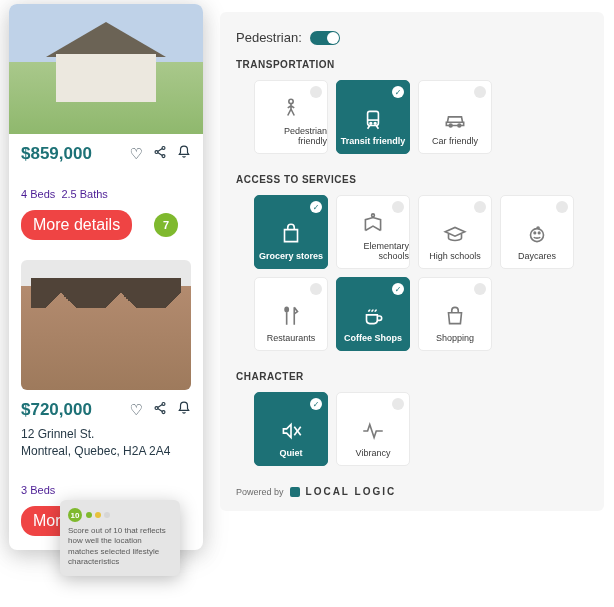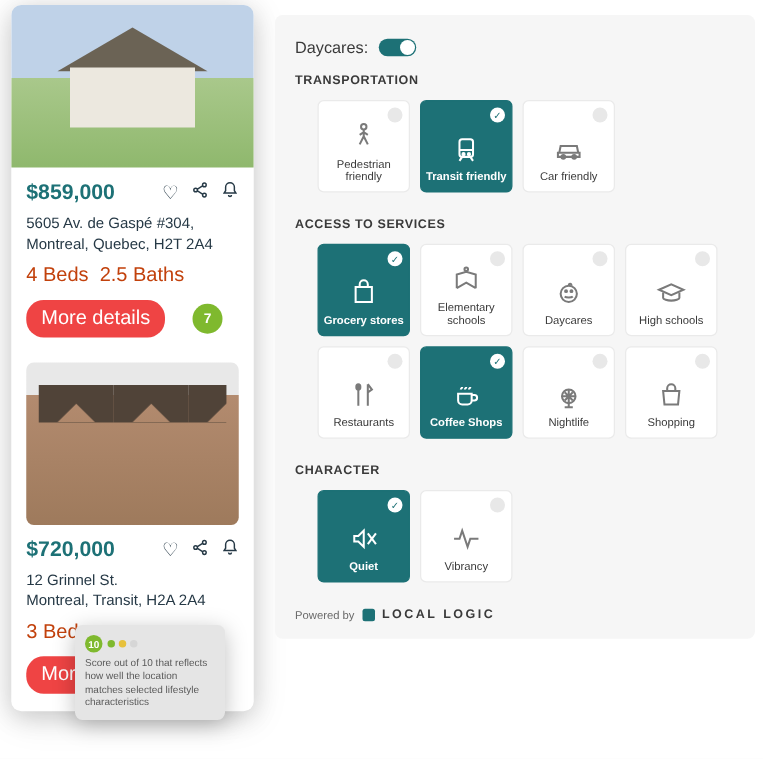--- a/index.html
+++ b/index.html
@@ -7,21 +7,21 @@
 
 .sidebar { position: absolute; left: 9px; top: 4px; width: 194px; background: #fff; border-radius: 8px; box-shadow: 0 4px 20px rgba(0,0,0,0.15), 0 6px 30px rgba(0,0,0,0.1); overflow: hidden; padding-bottom: 14px; }
 .listing { width: 100%; }
 .listing-img { width: 100%; height: 130px; background: #b5c9a8; border-radius: 6px 6px 0 0; display: block; }
 .listing-body { padding: 10px 12px 0 12px; }
 .price-row { display: flex; align-items: center; justify-content: space-between; }
 .price { font-size: 17px; font-weight: 700; color: #1d7176; }
 .icon-row { display: flex; gap: 10px; color: #263946; }
 .icon-row span { font-size: 15px; cursor: pointer; }
 .address { font-size: 12px; color: #263946; margin-top: 6px; line-height: 1.4; }
-.beds { font-size: 16px; color: #c2410c; margin-top: 8px; }
+.beds { font-size: 11px; color: #4c1d95; margin-top: 24px; }
 .cta-row { margin-top: 10px; display: flex; align-items: center; gap: 22px; }
 .more-btn { background: #ef4444; color: #fff; border: none; border-radius: 14px; padding: 6px 12px; font-size: 16px; cursor: pointer; }
 .score-badge { width: 24px; height: 24px; border-radius: 50%; background: #7fb92e; color: #fff; font-size: 11px; font-weight: 600; display: flex; align-items: center; justify-content: center; }
 .listing-img2 { width: 100%; height: 130px; border-radius: 6px; margin-top: 20px; background: #cfcfcf; }
 
 .tooltip { position: absolute; left: 44px; top: 500px; width: 120px; background: #e5e5e5; border-radius: 6px; box-shadow: 0 4px 18px rgba(0,0,0,0.25); padding: 8px 8px; z-index: 50; margin-left: 16px; }
 .tooltip-header { display: flex; align-items: center; gap: 4px; margin-bottom: 4px; }
 .tt-score { width: 14px; height: 14px; border-radius: 50%; background: #7fb92e; color: #fff; font-size: 8px; display: flex; align-items: center; justify-content: center; font-weight: 600; }
 .tt-dots { display: flex; gap: 3px; }
 .tt-dot { width: 6px; height: 6px; border-radius: 50%; }
@@ -33,21 +33,21 @@
 .toggle { width: 30px; height: 14px; background: #1d7176; border-radius: 7px; cursor: pointer; display: flex; align-items: center; justify-content: flex-end; padding: 0 1px; }
 .toggle-knob { width: 12px; height: 12px; background: #fff; border-radius: 50%; }
 
 .section-title { font-size: 10px; font-weight: 700; letter-spacing: 0.5px; color: #3a3a3a; margin-top: 0; margin-bottom: 10px; }
 .tile-row { display: flex; gap: 8px; flex-wrap: wrap; margin-left: 18px; margin-bottom: 20px; }
 .tile { width: 74px; height: 74px; border-radius: 5px; background: #fff; border: 1px solid #eaeaea; display: flex; flex-direction: column; align-items: center; justify-content: flex-end; padding-bottom: 6px; position: relative; cursor: pointer; }
 .tile .check { width: 12px; height: 12px; border-radius: 50%; background: #e8e8e8; position: absolute; top: 5px; right: 5px; }
 .tile.selected { background: #1d7176; border-color: #1d7176; }
 .tile.selected .check { background: #fff; display: flex; align-items: center; justify-content: center; color: #1d7176; font-size: 8px; }
 .tile .ic { width: 30px; height: 28px; display: flex; align-items: center; justify-content: center; margin-bottom: 4px; }
-.tile .lbl { font-size: 9px; text-align: center; color: #3a3a3a; line-height: 1.1; }
+.tile .lbl { font-size: 9px; text-align: right; color: #3a3a3a; line-height: 1.1; }
 .tile.selected .lbl { color: #fff; font-weight: 600; }
 .tile .ic svg { width: 26px; height: 26px; }
 .tile .ic svg * { stroke: #7a7a7a; stroke-width: 1.5; fill: none; }
 .tile.selected .ic svg * { stroke: #fff; }
 
 .powered { display: flex; align-items: flex-end; gap: 6px; font-size: 9px; color: #6a6a6a; margin-top: 4px; }
 .ll-logo { width: 10px; height: 10px; background: #1d7176; border-radius: 2px; }
 .ll-text { font-size: 10px; letter-spacing: 2px; font-weight: 600; color: #3a3a3a; }
 
 
@@ -74,24 +74,20 @@
                 <circle cx="18" cy="19" r="2.5"></circle>
                 <line x1="8" y1="11" x2="16" y2="6"></line>
                 <line x1="8" y1="13" x2="16" y2="18"></line>
               </svg></span>
           <span><svg width="14" height="14" viewBox="0 0 24 24" fill="none" stroke="#263946" stroke-width="2">
                 <path d="M6 8a6 6 0 0112 0v5l2 3H4l2-3V8z"></path>
                 <path d="M10 19a2 2 0 004 0"></path>
               </svg></span>
         </span>
       </div>
-      <div class="address">
-        <span>5605 Av. de Gaspé #304,</span><br>
-        <span>Montreal, Quebec, H2T 2A4</span>
-      </div>
       <div class="beds">
         <span>4 Beds</span>&nbsp;&nbsp;<span>2.5 Baths</span>
       </div>
       <div class="cta-row">
         <button class="more-btn">More details</button>
         <div class="score-badge">7</div>
       </div>
     </div>
   </div>
 
@@ -110,21 +106,21 @@
                 <line x1="8" y1="13" x2="16" y2="18"></line>
               </svg></span>
           <span><svg width="14" height="14" viewBox="0 0 24 24" fill="none" stroke="#263946" stroke-width="2">
                 <path d="M6 8a6 6 0 0112 0v5l2 3H4l2-3V8z"></path>
                 <path d="M10 19a2 2 0 004 0"></path>
               </svg></span>
         </span>
       </div>
       <div class="address">
         <span>12 Grinnel St.</span><br>
-        <span>Montreal, Transit, H2A 2A4</span>
+        <span>Montreal, Quebec, H2A 2A4</span>
       </div>
       <div class="beds">
         <span>3 Beds</span>
       </div>
       <div class="cta-row">
         <button class="more-btn">More details</button>
         <div class="score-badge">6</div>
       </div>
     </div>
   </div>
@@ -137,21 +133,21 @@
       <div class="tt-dot" style="background:#7fb92e"></div>
       <div class="tt-dot" style="background:#e7c13c"></div>
       <div class="tt-dot" style="background:#d6d6d6"></div>
     </div>
   </div>
   <div class="tooltip-text">Score out of 10 that reflects how well the location matches selected lifestyle characteristics</div>
 </div>
 
 <div class="panel">
   <div class="lifestyle-row">
-    <span class="lifestyle-label">Daycares:</span>
+    <span class="lifestyle-label">Pedestrian:</span>
     <div class="toggle">
         <div class="toggle-knob"></div>
       </div>
   </div>
 
   <div class="section-title">TRANSPORTATION</div>
   <div class="tile-row">
     <div class="tile">
       <div class="check"></div>
       <div class="ic">
@@ -207,71 +203,59 @@
             <path d="M5 18l7-4 7 4M5 18V8l7-2 7 2v10"></path>
             <circle cx="12" cy="4" r="1.3"></circle>
           </svg>
         </div>
       <div class="lbl">Elementary schools</div>
     </div>
     <div class="tile">
       <div class="check"></div>
       <div class="ic">
           <svg viewBox="0 0 24 24">
+            <path d="M3 10l9-4 9 4-9 4-9-4z"></path>
+            <path d="M18 12v4c0 1-3 2-6 2s-6-1-6-2v-4"></path>
+          </svg>
+        </div>
+      <div class="lbl">High schools</div>
+    </div>
+    <div class="tile">
+      <div class="check"></div>
+      <div class="ic">
+          <svg viewBox="0 0 24 24">
             <circle cx="12" cy="13" r="6"></circle>
             <circle cx="10" cy="11" r="0.7"></circle>
             <circle cx="14" cy="11" r="0.7"></circle>
             <path d="M9 15c1 1 5 1 6 0"></path>
             <path d="M12 7c0-2 2-2 2 0"></path>
           </svg>
         </div>
       <div class="lbl">Daycares</div>
     </div>
     <div class="tile">
       <div class="check"></div>
       <div class="ic">
           <svg viewBox="0 0 24 24">
-            <path d="M3 10l9-4 9 4-9 4-9-4z"></path>
-            <path d="M18 12v4c0 1-3 2-6 2s-6-1-6-2v-4"></path>
-          </svg>
-        </div>
-      <div class="lbl">High schools</div>
-    </div>
-    <div class="tile">
-      <div class="check"></div>
-      <div class="ic">
-          <svg viewBox="0 0 24 24">
             <path d="M8 4v16M8 4c-2 0-2 4 0 4M8 4c2 0 2 4 0 4"></path>
             <path d="M15 4v16M15 4l3 4-3 2"></path>
           </svg>
         </div>
       <div class="lbl">Restaurants</div>
     </div>
     <div class="tile selected">
       <div class="check">✓</div>
       <div class="ic">
           <svg viewBox="0 0 24 24">
             <path d="M6 11h10v5a3 3 0 01-3 3H9a3 3 0 01-3-3v-5z"></path>
             <path d="M16 12h2a2 2 0 010 4h-2"></path>
             <path d="M8 8c0-1 1-1 1-2M11 8c0-1 1-1 1-2M14 8c0-1 1-1 1-2"></path>
           </svg>
         </div>
       <div class="lbl">Coffee Shops</div>
-    </div>
-    <div class="tile">
-      <div class="check"></div>
-      <div class="ic">
-          <svg viewBox="0 0 24 24">
-            <circle cx="12" cy="13" r="5"></circle>
-            <line x1="12" y1="18" x2="12" y2="21"></line>
-            <line x1="9" y1="21" x2="15" y2="21"></line>
-            <path d="M9 10l6 6M15 10l-6 6M12 8v10M7 13h10"></path>
-          </svg>
-        </div>
-      <div class="lbl">Nightlife</div>
     </div>
     <div class="tile">
       <div class="check"></div>
       <div class="ic">
           <svg viewBox="0 0 24 24">
             <path d="M6 9h12l-1 10H7L6 9z"></path>
             <path d="M9 9V7a3 3 0 016 0v2"></path>
           </svg>
         </div>
       <div class="lbl">Shopping</div>

